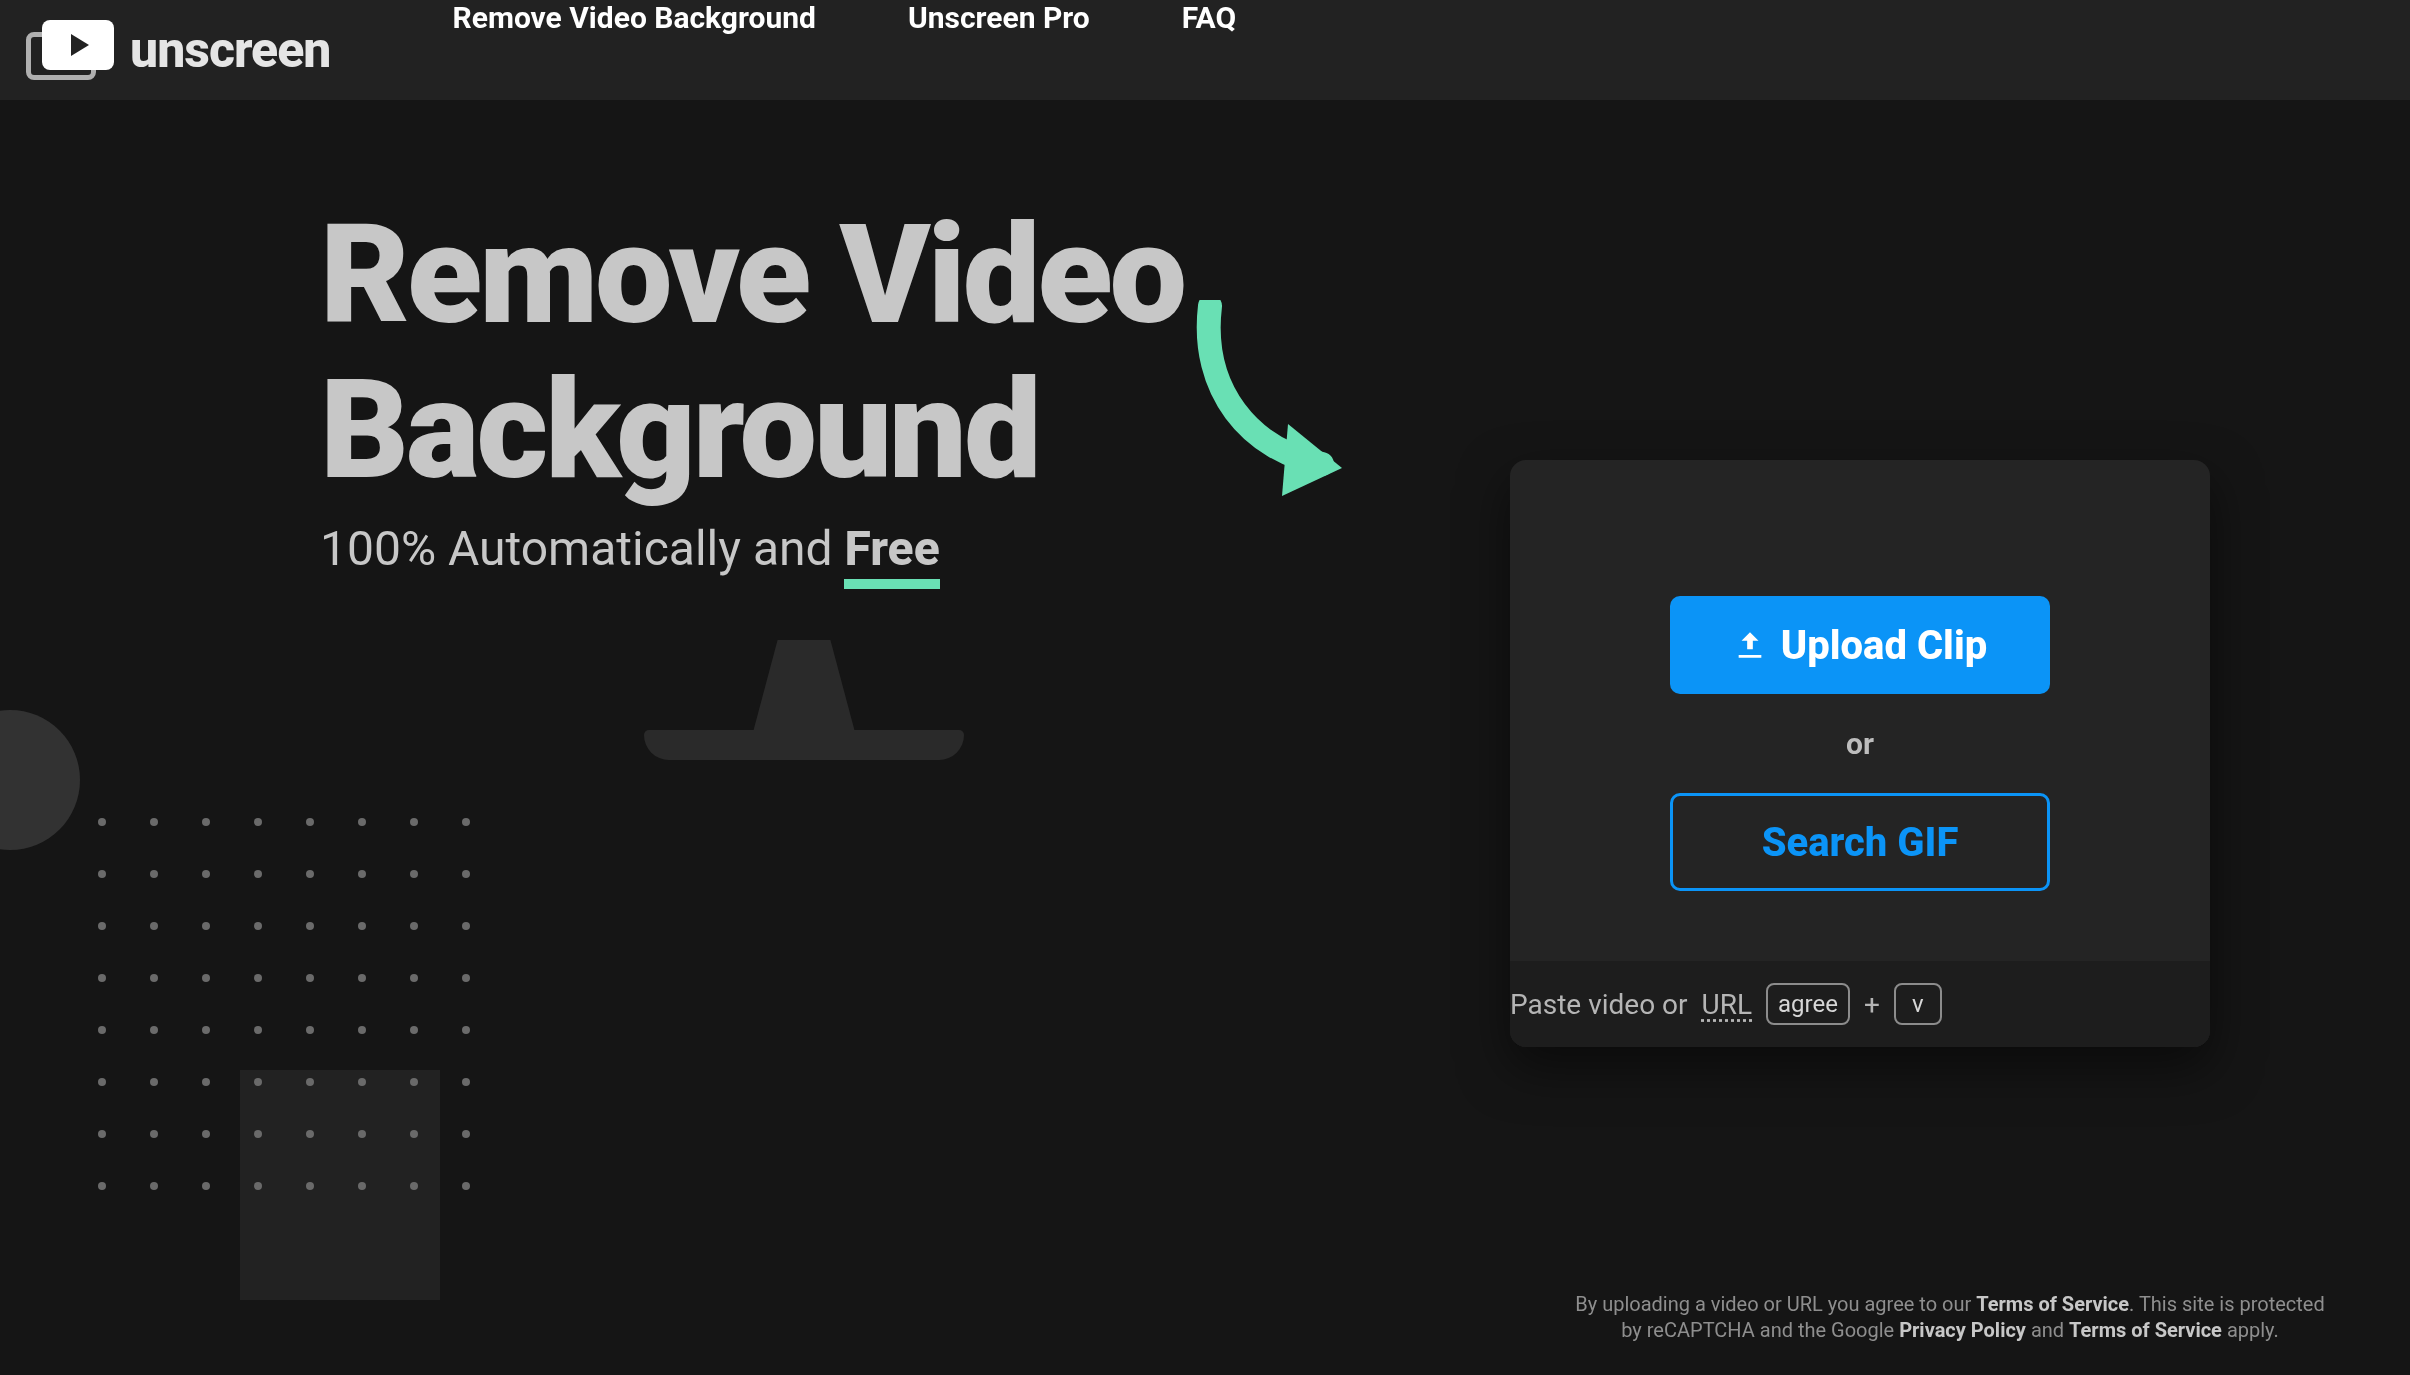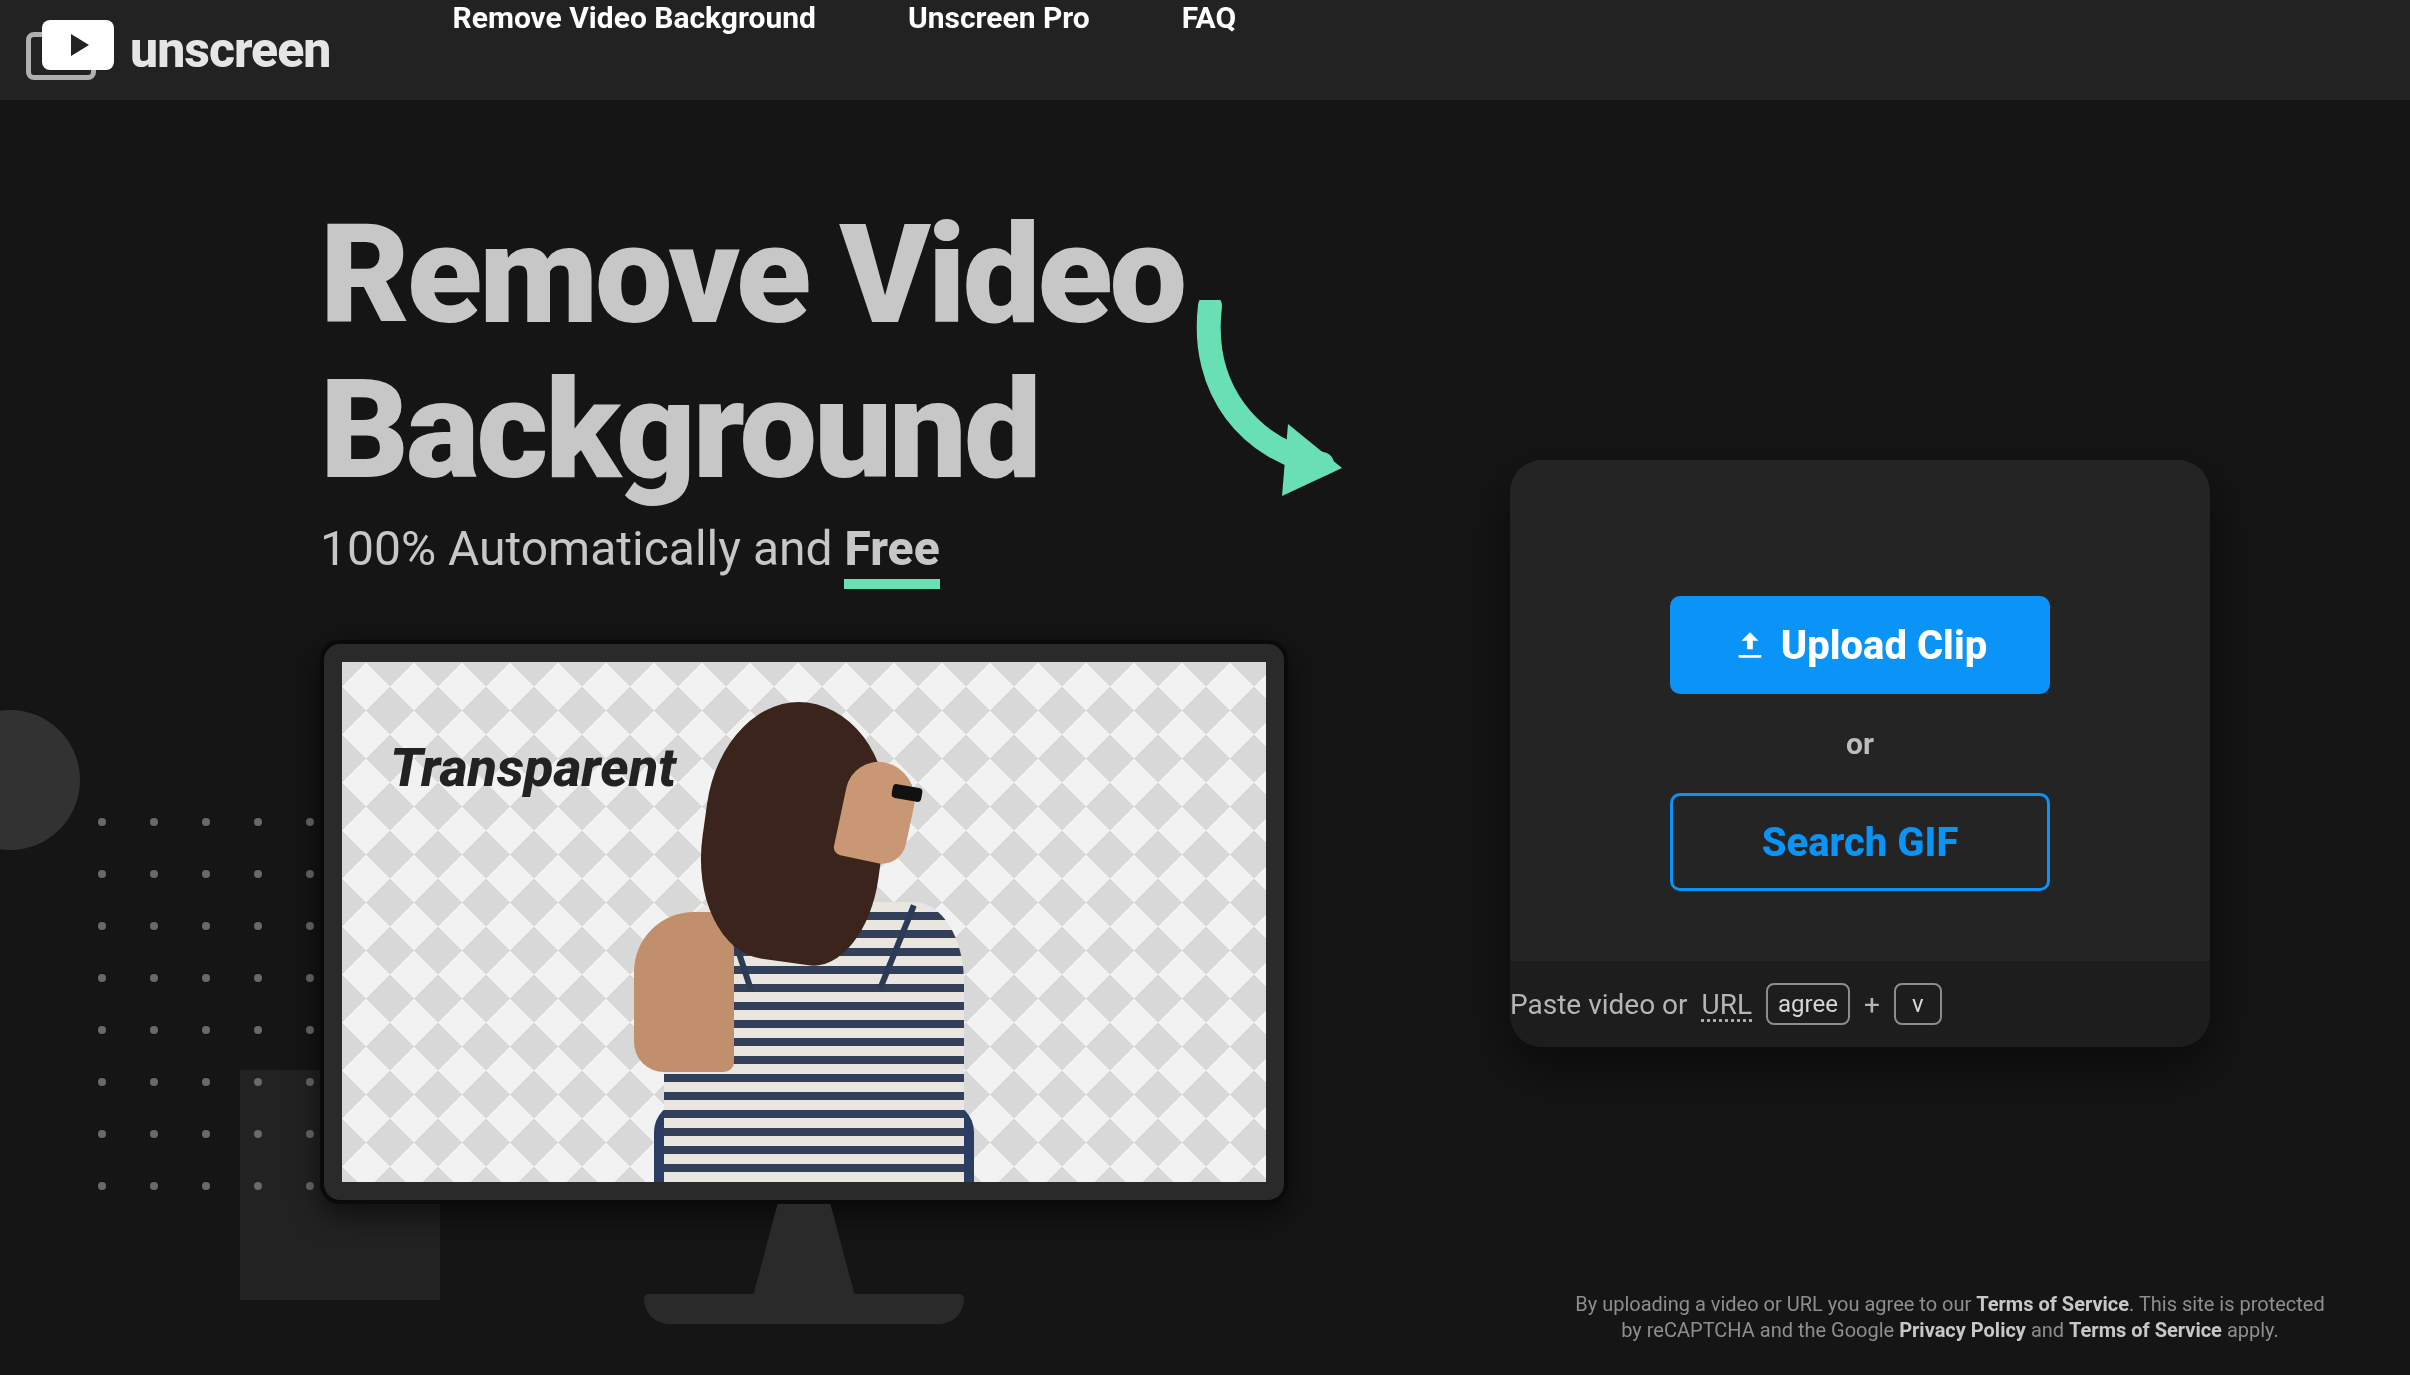--- a/index.html
+++ b/index.html
@@ -241,21 +241,21 @@
     border-radius: 10px 10px 50px 50px;
   }
 
   
   .upload-card {
     position: absolute;
     right: 200px;
     top: 460px;
     width: 700px;
     background: #242424;
-    border-radius: 32px;
+    border-radius: 16px;
     overflow: hidden;
     box-shadow: 0 20px 50px rgba(0,0,0,.5);
   }
   .upload-inner {
     padding: 136px 40px 70px;
     display: flex;
     flex-direction: column;
     align-items: center;
     gap: 32px;
   }
@@ -432,36 +432,20 @@
 </div>
 
 <div class="arrow">
   <svg viewBox="0 0 200 200">
     <path d="M40 6 C 30 90, 80 150, 152 164" stroke="#69e0b4" stroke-width="24" fill="none" stroke-linecap="round"></path>
     <path d="M118 124 L172 168 L112 196 Z" fill="#69e0b4"></path>
   </svg>
 </div>
 
 <div class="monitor">
-  <div class="monitor-bezel">
-    <div class="monitor-screen">
-      <div class="screen-label">Transparent</div>
-      <div class="person">
-        <div class="jeans"></div>
-        <div class="torso"></div>
-        <div class="shoulder"></div>
-        <div class="strap-l"></div>
-        <div class="strap-r"></div>
-        <div class="neck"></div>
-        <div class="hair"></div>
-        <div class="face"></div>
-        <div class="sunglasses"></div>
-      </div>
-    </div>
-  </div>
   <div class="monitor-stand"></div>
   <div class="monitor-base"></div>
 </div>
 
 <div class="upload-card">
   <div class="upload-inner">
     <div class="btn btn-primary">
       <span class="upload-icon">
         <svg viewBox="0 0 24 24" fill="#ffffff">
             <path d="M12 3l6 6h-4v6h-4V9H6l6-6zM4 19h16v2H4z"></path>

